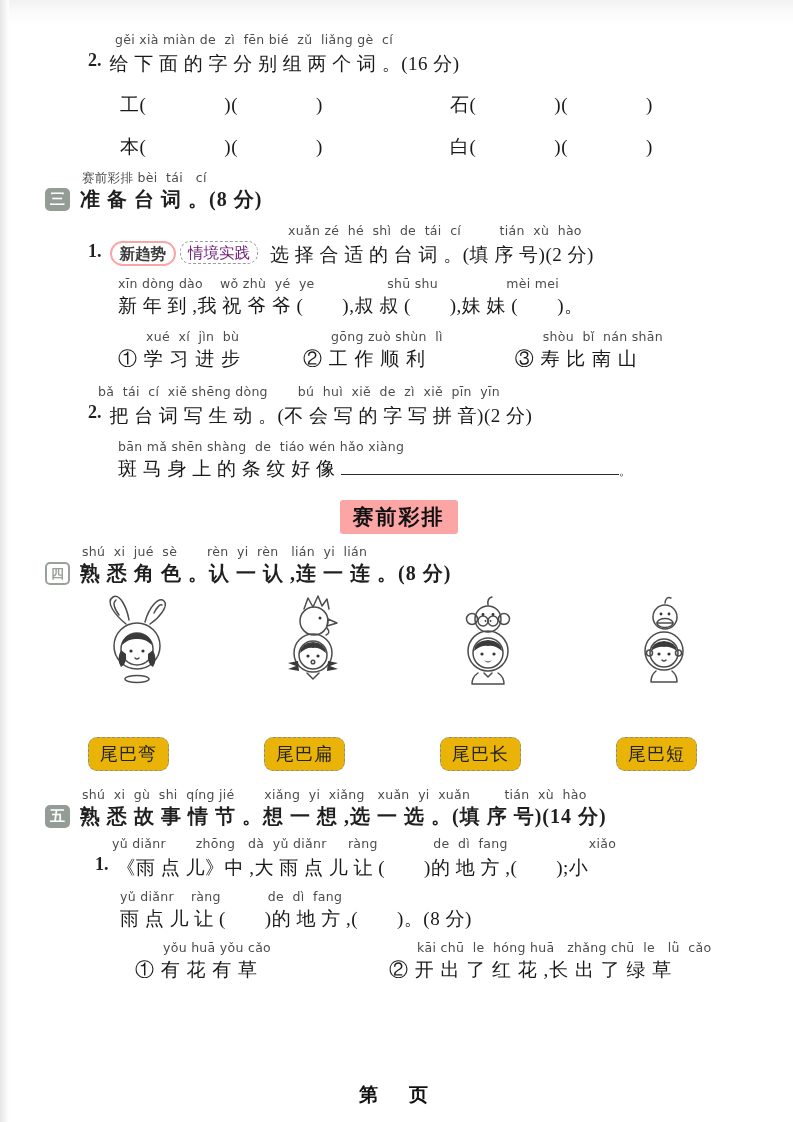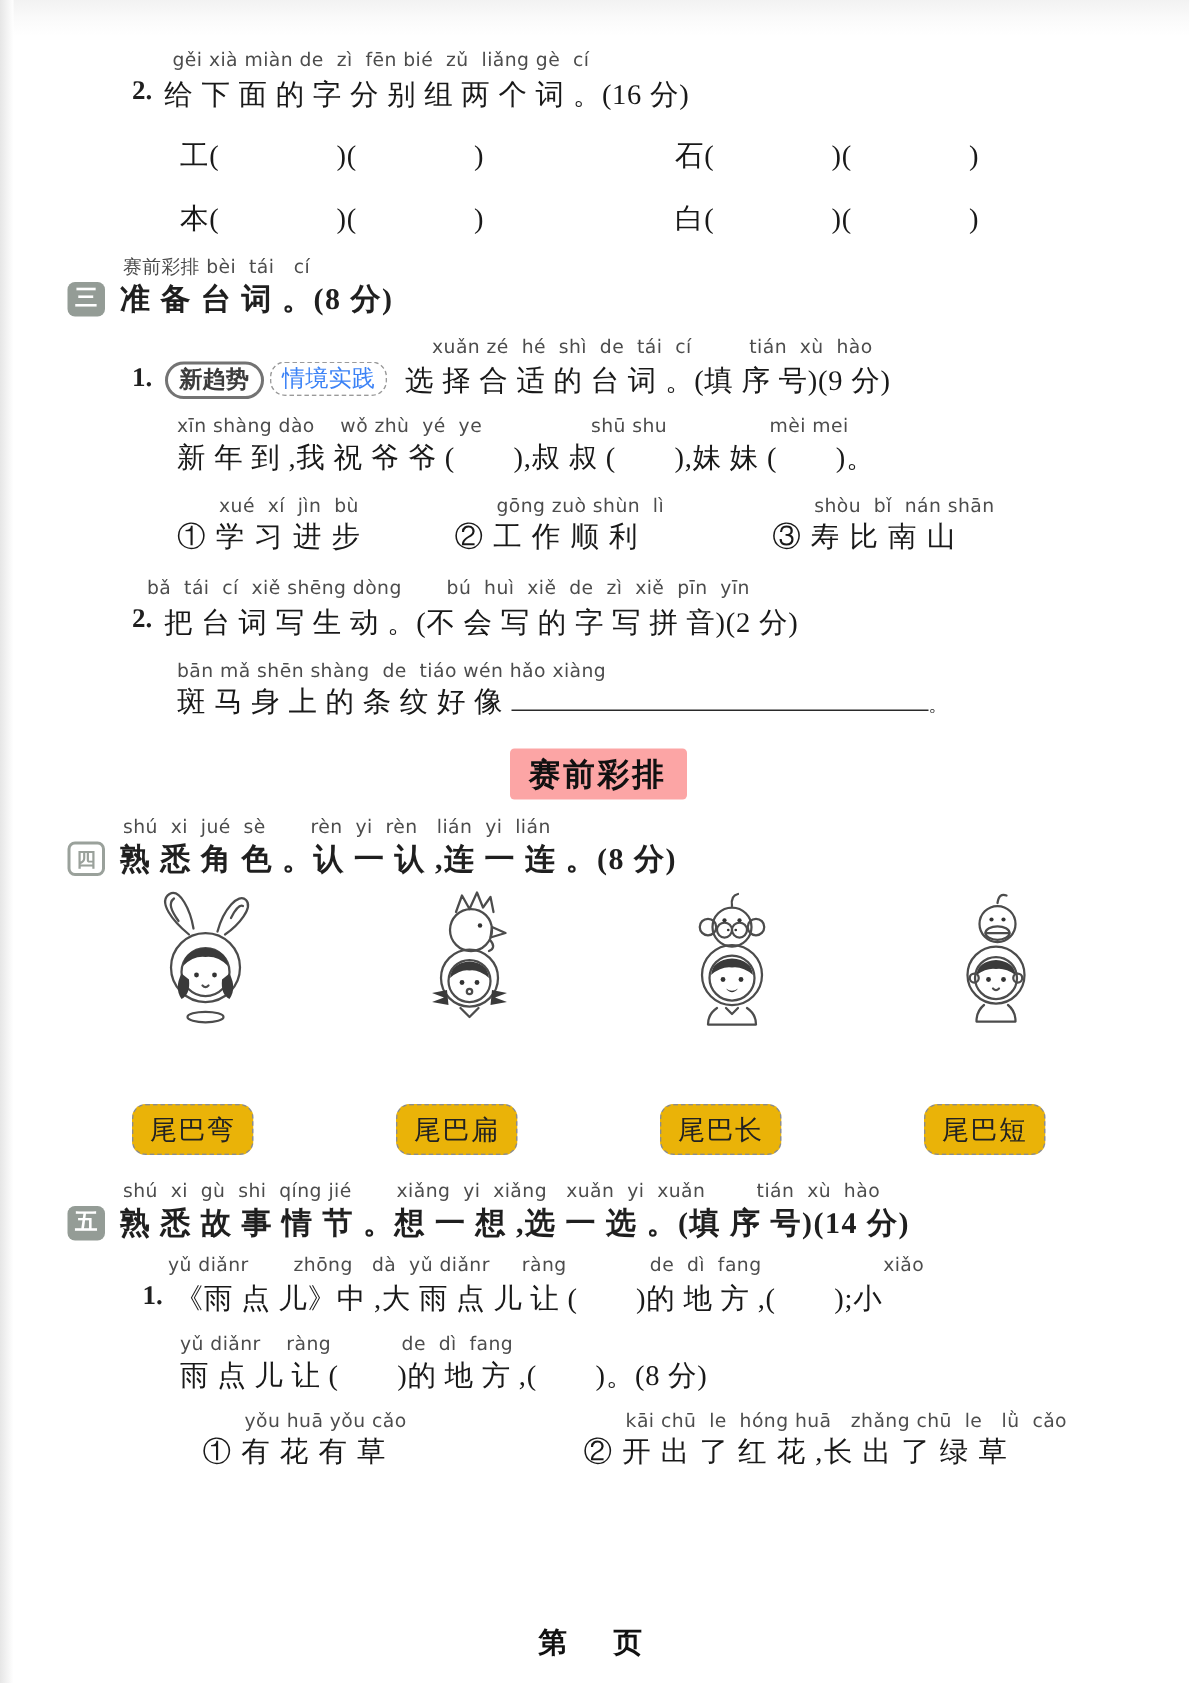--- a/index.html
+++ b/index.html
@@ -35,27 +35,27 @@
     background:#949c96;color:#ffffff;text-align:center;
     font-size:15px;line-height:23px;font-weight:bold;margin-right:10px;flex:none;
   }
   .sec-icon.outline{background:#fff;color:#9aa19b;border:2px solid #9aa19b;
     width:21px;height:19px;line-height:19px;font-size:13px;}
   .sec-title{font-size:20px;font-weight:bold;letter-spacing:1px;white-space:pre;}
 
   .grid2{display:grid;grid-template-columns:330px auto;row-gap:15px;margin:14px 0 10px 80px;}
 
   .badge-new{
-    display:inline-block;border:2px solid #737373;border-radius:13px;
+    display:inline-block;border:2px solid #fca5a5;border-radius:13px;
     padding:0 8px;font-weight:bold;font-size:15.5px;line-height:21px;
     color:#3c3c3c;margin-right:4px;box-shadow:0 0 0 1.5px #fff inset;flex:none;
   }
   .badge-ctx{
     display:inline-block;border:1.5px dashed #9a9a9a;border-radius:10px;
-    padding:0 7px;font-size:15.5px;line-height:21px;color:#3b82f6;
+    padding:0 7px;font-size:15.5px;line-height:21px;color:#701a75;
     margin-right:12px;flex:none;
   }
 
   .opts-row{display:flex;margin-left:78px;}
   .opt-col .pinyin{padding-left:28px;}
   .opt-col .hanzi{letter-spacing:1px;}
 
   .blank-line{
     display:inline-block;width:278px;height:18px;
     border-bottom:1.6px solid #2a2a2a;vertical-align:baseline;
@@ -111,24 +111,24 @@
     <div class="sec-head">
       <span class="sec-icon">三</span>
       <span class="sec-title">准 备 台 词 。(8 分)</span>
     </div>
 
     <div class="pinyin ml248 mt10">xuǎn zé  hé  shì  de  tái  cí　　　tián  xù  hào</div>
     <div class="qline ml48 mt2">
       <span class="qnum">1.</span>
       <span class="badge-new">新趋势</span>
       <span class="badge-ctx">情境实践</span>
-      <span class="hanzi">选 择 合 适 的 台 词 。(填 序 号)(9 分)</span>
-    </div>
-
-    <div class="pinyin ml78 mt8">xīn shàng dào　 wǒ zhù  yé  ye　　　　　  shū shu　　　　　 mèi mei</div>
+      <span class="hanzi">选 择 合 适 的 台 词 。(填 序 号)(2 分)</span>
+    </div>
+
+    <div class="pinyin ml78 mt8">xīn dòng dào　 wǒ zhù  yé  ye　　　　　  shū shu　　　　　 mèi mei</div>
     <div class="hanzi ml78">新 年 到 ,我 祝 爷 爷 (　　),叔 叔 (　　),妹 妹 (　　)。</div>
 
     <div class="opts-row mt10">
       <div class="opt-col">
         <div class="pinyin">xué  xí  jìn  bù</div>
         <div class="hanzi">① 学 习 进 步</div>
       </div>
       <div class="opt-col" style="margin-left:62px;">
         <div class="pinyin">gōng zuò shùn  lì</div>
         <div class="hanzi">② 工 作 顺 利</div>

